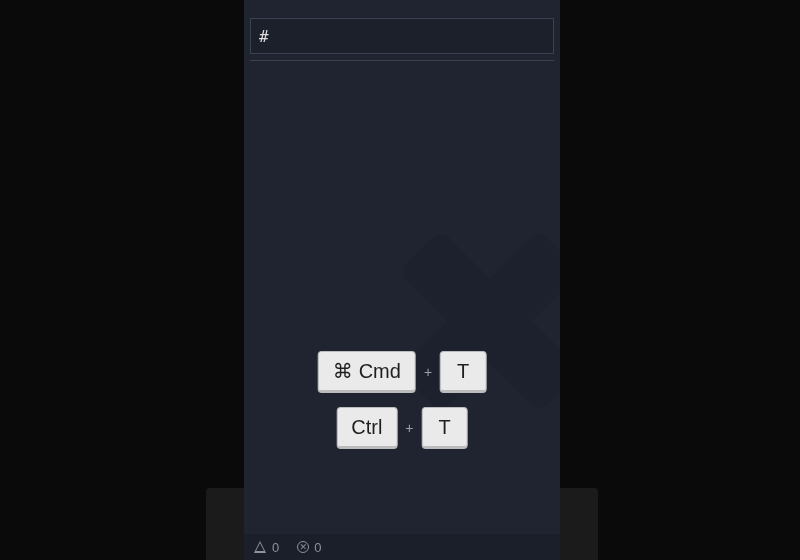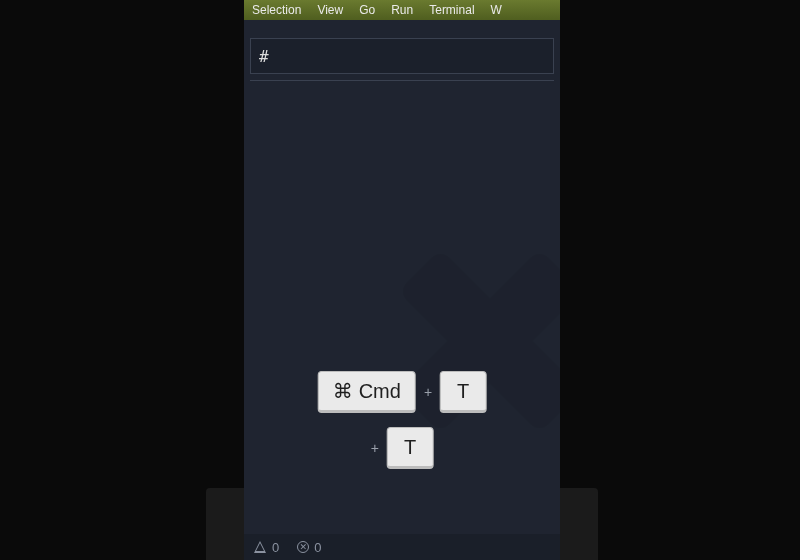--- a/index.html
+++ b/index.html
@@ -176,28 +176,20 @@
   }
 </style>
 </head>
 <body>
 
 <div class="stage">
   <div class="bottom-shadow"></div>
 
   <div class="app">
 
-    <div class="menubar">
-      <span>Selection</span>
-      <span>View</span>
-      <span>Go</span>
-      <span>Run</span>
-      <span>Terminal</span>
-      <span>W</span>
-    </div>
 
     <div class="searchbar">
       <input type="text" value="#" placeholder="" style="">
     </div>
     <div class="underline"></div>
 
     <div class="editor-body">
       <div class="watermark"></div>
 
       <div class="shortcut-group">
@@ -205,20 +197,23 @@
           <div class="keycap">
             <span class="cmd-glyph">⌘</span>
             <span>Cmd</span>
           </div>
           <span class="plus">+</span>
           <div class="keycap small">
             <span>T</span>
           </div>
         </div>
         <div class="shortcut-row">
+          <div class="keycap">
+            <span>Ctrl</span>
+          </div>
           <span class="plus">+</span>
           <div class="keycap small">
             <span>T</span>
           </div>
         </div>
       </div>
     </div>
 
     <div class="statusbar">
       <div class="status-item">

